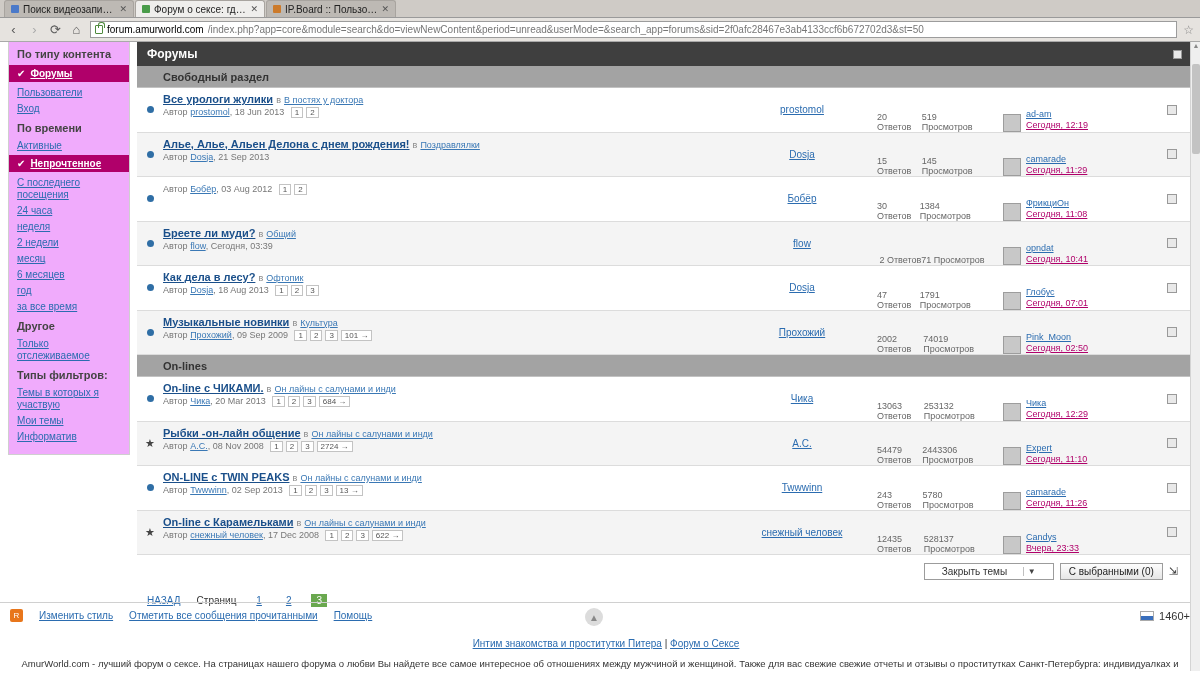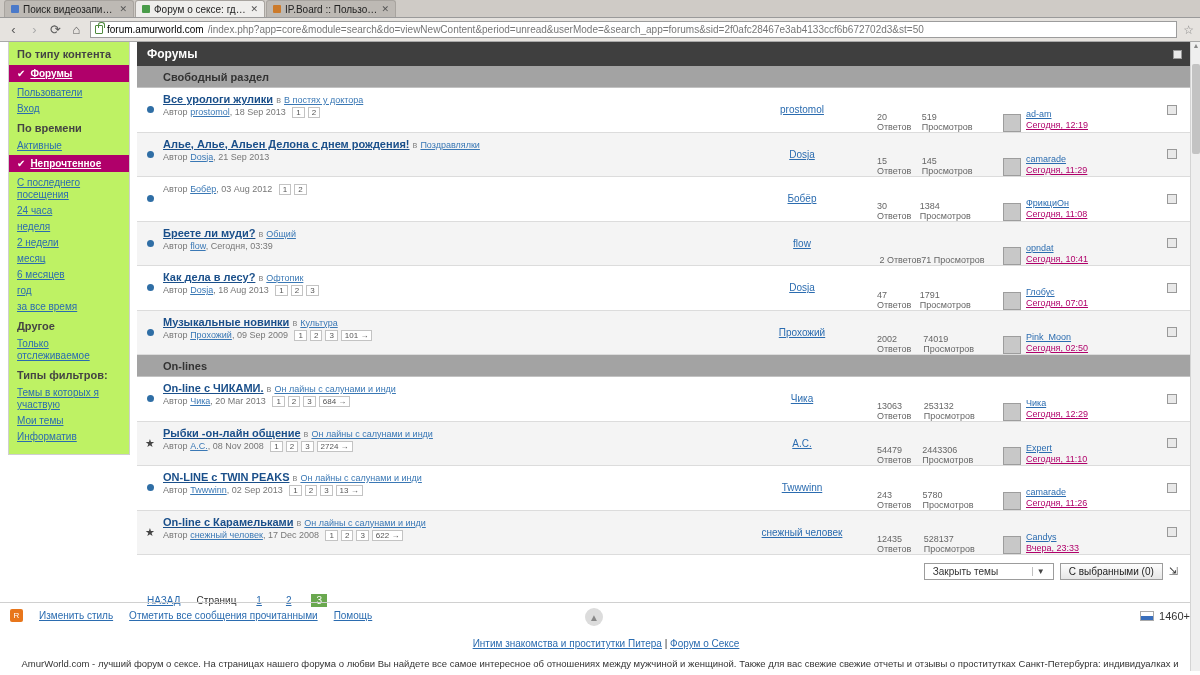--- a/index.html
+++ b/index.html
@@ -46,21 +46,21 @@
   .urlhost { color:#000; }
   .urlrest { color:#777; overflow:hidden; white-space:nowrap; text-overflow:ellipsis; }
   .star { color:#8a8a8a; font-size:12px; }
 
   
   .page { position:relative; width:1200px; height:629px; background:#fff; overflow:hidden; }
 
   
   .sidebar {
     position:absolute; left:8px; top:0; width:122px;
-    background:#bef264; border:1px solid #cfcfcf; border-top:none;
+    background:#f0abfc; border:1px solid #cfcfcf; border-top:none;
     padding:0 0 10px 0;
   }
   .sb-head { font-weight:bold; color:#444; font-size:11px; padding:6px 8px 3px 8px; }
   .sb-row { padding:2px 8px 2px 8px; }
   .sb-row a { color:#2b6cb0; text-decoration:underline; font-size:10px; }
   .sb-active {
     background:#b0006a; color:#fff; padding:3px 8px; margin:2px 0;
     display:flex; align-items:center; gap:5px;
   }
   .sb-active a { color:#fff; text-decoration:underline; font-weight:bold; font-size:10px; }
@@ -102,21 +102,21 @@
   .t-last .names { font-size:9px; line-height:1.25; }
   .t-last .names a { color:#2b6cb0; text-decoration:underline; display:block; }
   .t-last .names .when { color:#b0006a; text-decoration:underline; }
   .t-check { width:40px; display:flex; align-items:center; justify-content:center; }
   .t-check .sq { width:10px; height:10px; }
 
   .mod-bar { display:flex; justify-content:flex-end; align-items:center; gap:6px; padding:8px 14px 4px 0; }
   .select {
     width:130px; height:17px; border:1px solid #9c9c9c; background:#fff;
     display:flex; align-items:center; justify-content:space-between;
-    padding:0 8px; font-size:10px; color:#333;
+    padding:0 17px; font-size:10px; color:#333;
   }
   .select .arw { border-left:1px solid #c0c0c0; padding-left:4px; font-size:8px; color:#444; }
   .btn {
     height:17px; border:1px solid #9c9c9c; background:linear-gradient(#fdfdfd,#e6e6e6);
     padding:0 8px; font-size:10px; display:flex; align-items:center; color:#222;
   }
   .pager { display:flex; align-items:center; gap:16px; padding:10px 0 0 10px; font-size:10px; }
   .pager a { color:#2b6cb0; text-decoration:underline; }
   .pager .cur { background:#6aa84f; color:#fff; padding:1px 5px; text-decoration:none; }
   .pager .num { padding:1px 4px; color:#2b6cb0; text-decoration:underline; }
@@ -226,21 +226,21 @@
         </div>
       <div class="t-main">
         <div class="t-title">
           <a class="main" href="#">Все урологи жулики</a>
           <span class="sep">в</span>
           <a class="sub" href="#">В постях у доктора</a>
         </div>
         <div class="t-meta">
           <span>Автор</span>
           <a href="#">prostomol</a>,
-          <span>18 Sep 2013</span>
+          <span>18 Jun 2013</span>
           <span class="pages">
             <span class="pg">1</span>
             <span class="pg">2</span>
           </span>
         </div>
       </div>
       <div class="t-starter">
           <a href="#">prostomol</a>
         </div>
       <div class="t-stats">

